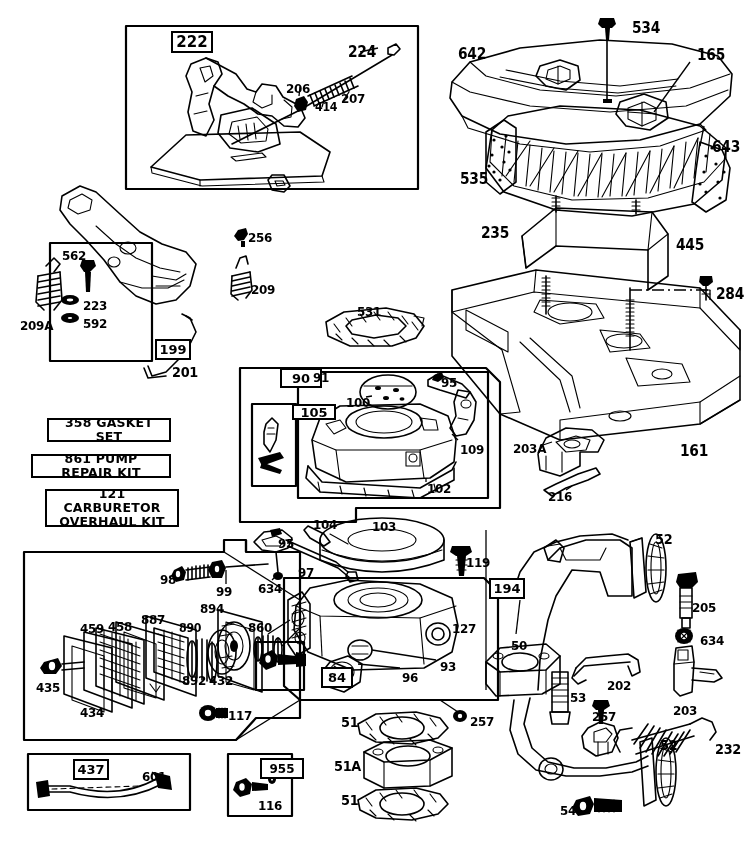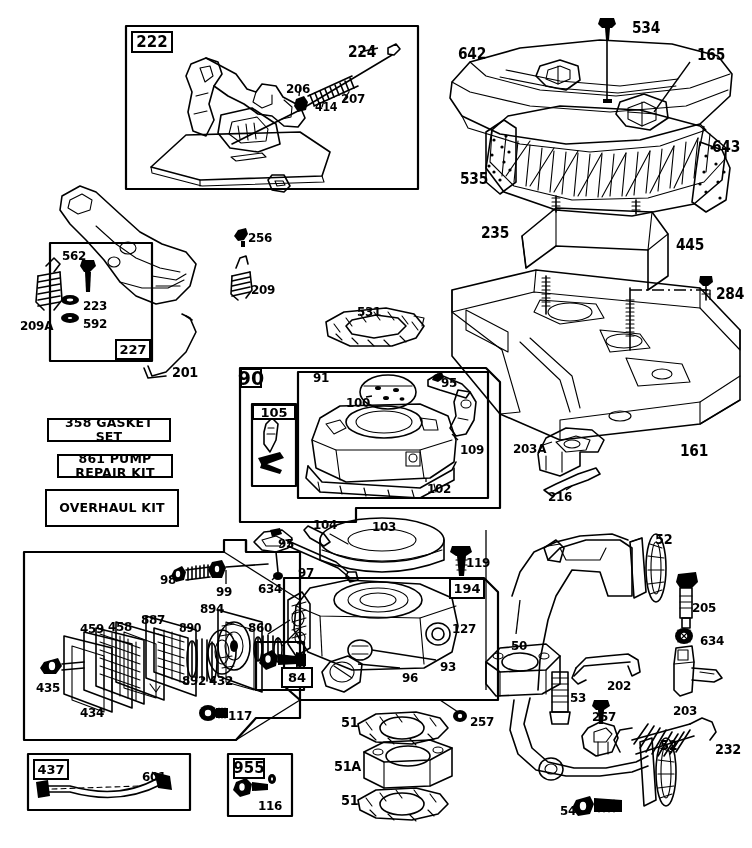--- a/index.html
+++ b/index.html
@@ -50,20 +50,21 @@
   .numtag{
     position:absolute;
     border:2px solid #000;
     background:#fff;
     font-family:"DejaVu Sans", sans-serif;
     font-weight:bold;
     color:#000;
     display:flex;align-items:center;justify-content:center;
     box-sizing:border-box;
     line-height:1;
+    margin-left:40px;
   }
 </style>
 </head>
 <body>
 
 <div id="stage">
 
   <svg id="art" viewBox="0 0 752 848" xmlns="http://www.w3.org/2000/svg">
     <defs>
       <style>
@@ -849,49 +850,50 @@
 
       <path class="lead" d="M516 634 L520 600"></path>
 
       <path class="lead" d="M486 530 L486 690"></path>
     </g>
   </svg>
 
   <div class="kitbox" style="left:47px;  top:418px; width:124px; height:24px;">
     <span>358  GASKET SET</span>
   </div>
-  <div class="kitbox" style="left:57px;  top:454px; width:116px; height:24px;">
+  <div class="kitbox" style="left:31px;  top:454px; width:140px; height:24px;">
     <span>861  PUMP REPAIR KIT</span>
   </div>
   <div class="kitbox" style="left:45px;  top:489px; width:134px; height:38px;">
+    <span>121  CARBURETOR</span>
     <span>OVERHAUL KIT</span>
   </div>
 
   <div class="numtag" style="left:131px; top:31px;  width:42px; height:22px; font-size:15px;">
     <span>222</span>
   </div>
   <div class="numtag" style="left:115px; top:339px; width:36px; height:21px; font-size:13px;">
-    <span>227</span>
-  </div>
-  <div class="numtag" style="left:240px; top:368px; width:22px; height:20px; font-size:19px;">
+    <span>199</span>
+  </div>
+  <div class="numtag" style="left:240px; top:368px; width:42px; height:20px; font-size:13px;">
     <span>90</span>
   </div>
   <div class="numtag" style="left:252px; top:404px; width:44px; height:16px; font-size:13px;">
     <span>105</span>
   </div>
   <div class="numtag" style="left:449px; top:578px; width:36px; height:21px; font-size:13px;">
     <span>194</span>
   </div>
   <div class="numtag" style="left:281px; top:667px; width:32px; height:21px; font-size:13px;">
     <span>84</span>
   </div>
   <div class="numtag" style="left:33px;  top:759px; width:36px; height:21px; font-size:13px;">
     <span>437</span>
   </div>
-  <div class="numtag" style="left:233px; top:758px; width:32px; height:21px; font-size:15px;">
+  <div class="numtag" style="left:220px; top:758px; width:44px; height:21px; font-size:12px;">
     <span>955</span>
   </div>
 
   <div id="callout-layer">
       <div class="lbl s13" style="left: 348px; top: 45px;">224</div>
       <div class="lbl s11" style="left: 286px; top: 82px;">206</div>
       <div class="lbl s11" style="left: 341px; top: 92px;">207</div>
       <div class="lbl s10" style="left: 315px; top: 101px;">414</div>
       <div class="lbl s13" style="left: 632px; top: 21px;">534</div>
       <div class="lbl s13" style="left: 458px; top: 47px;">642</div>

